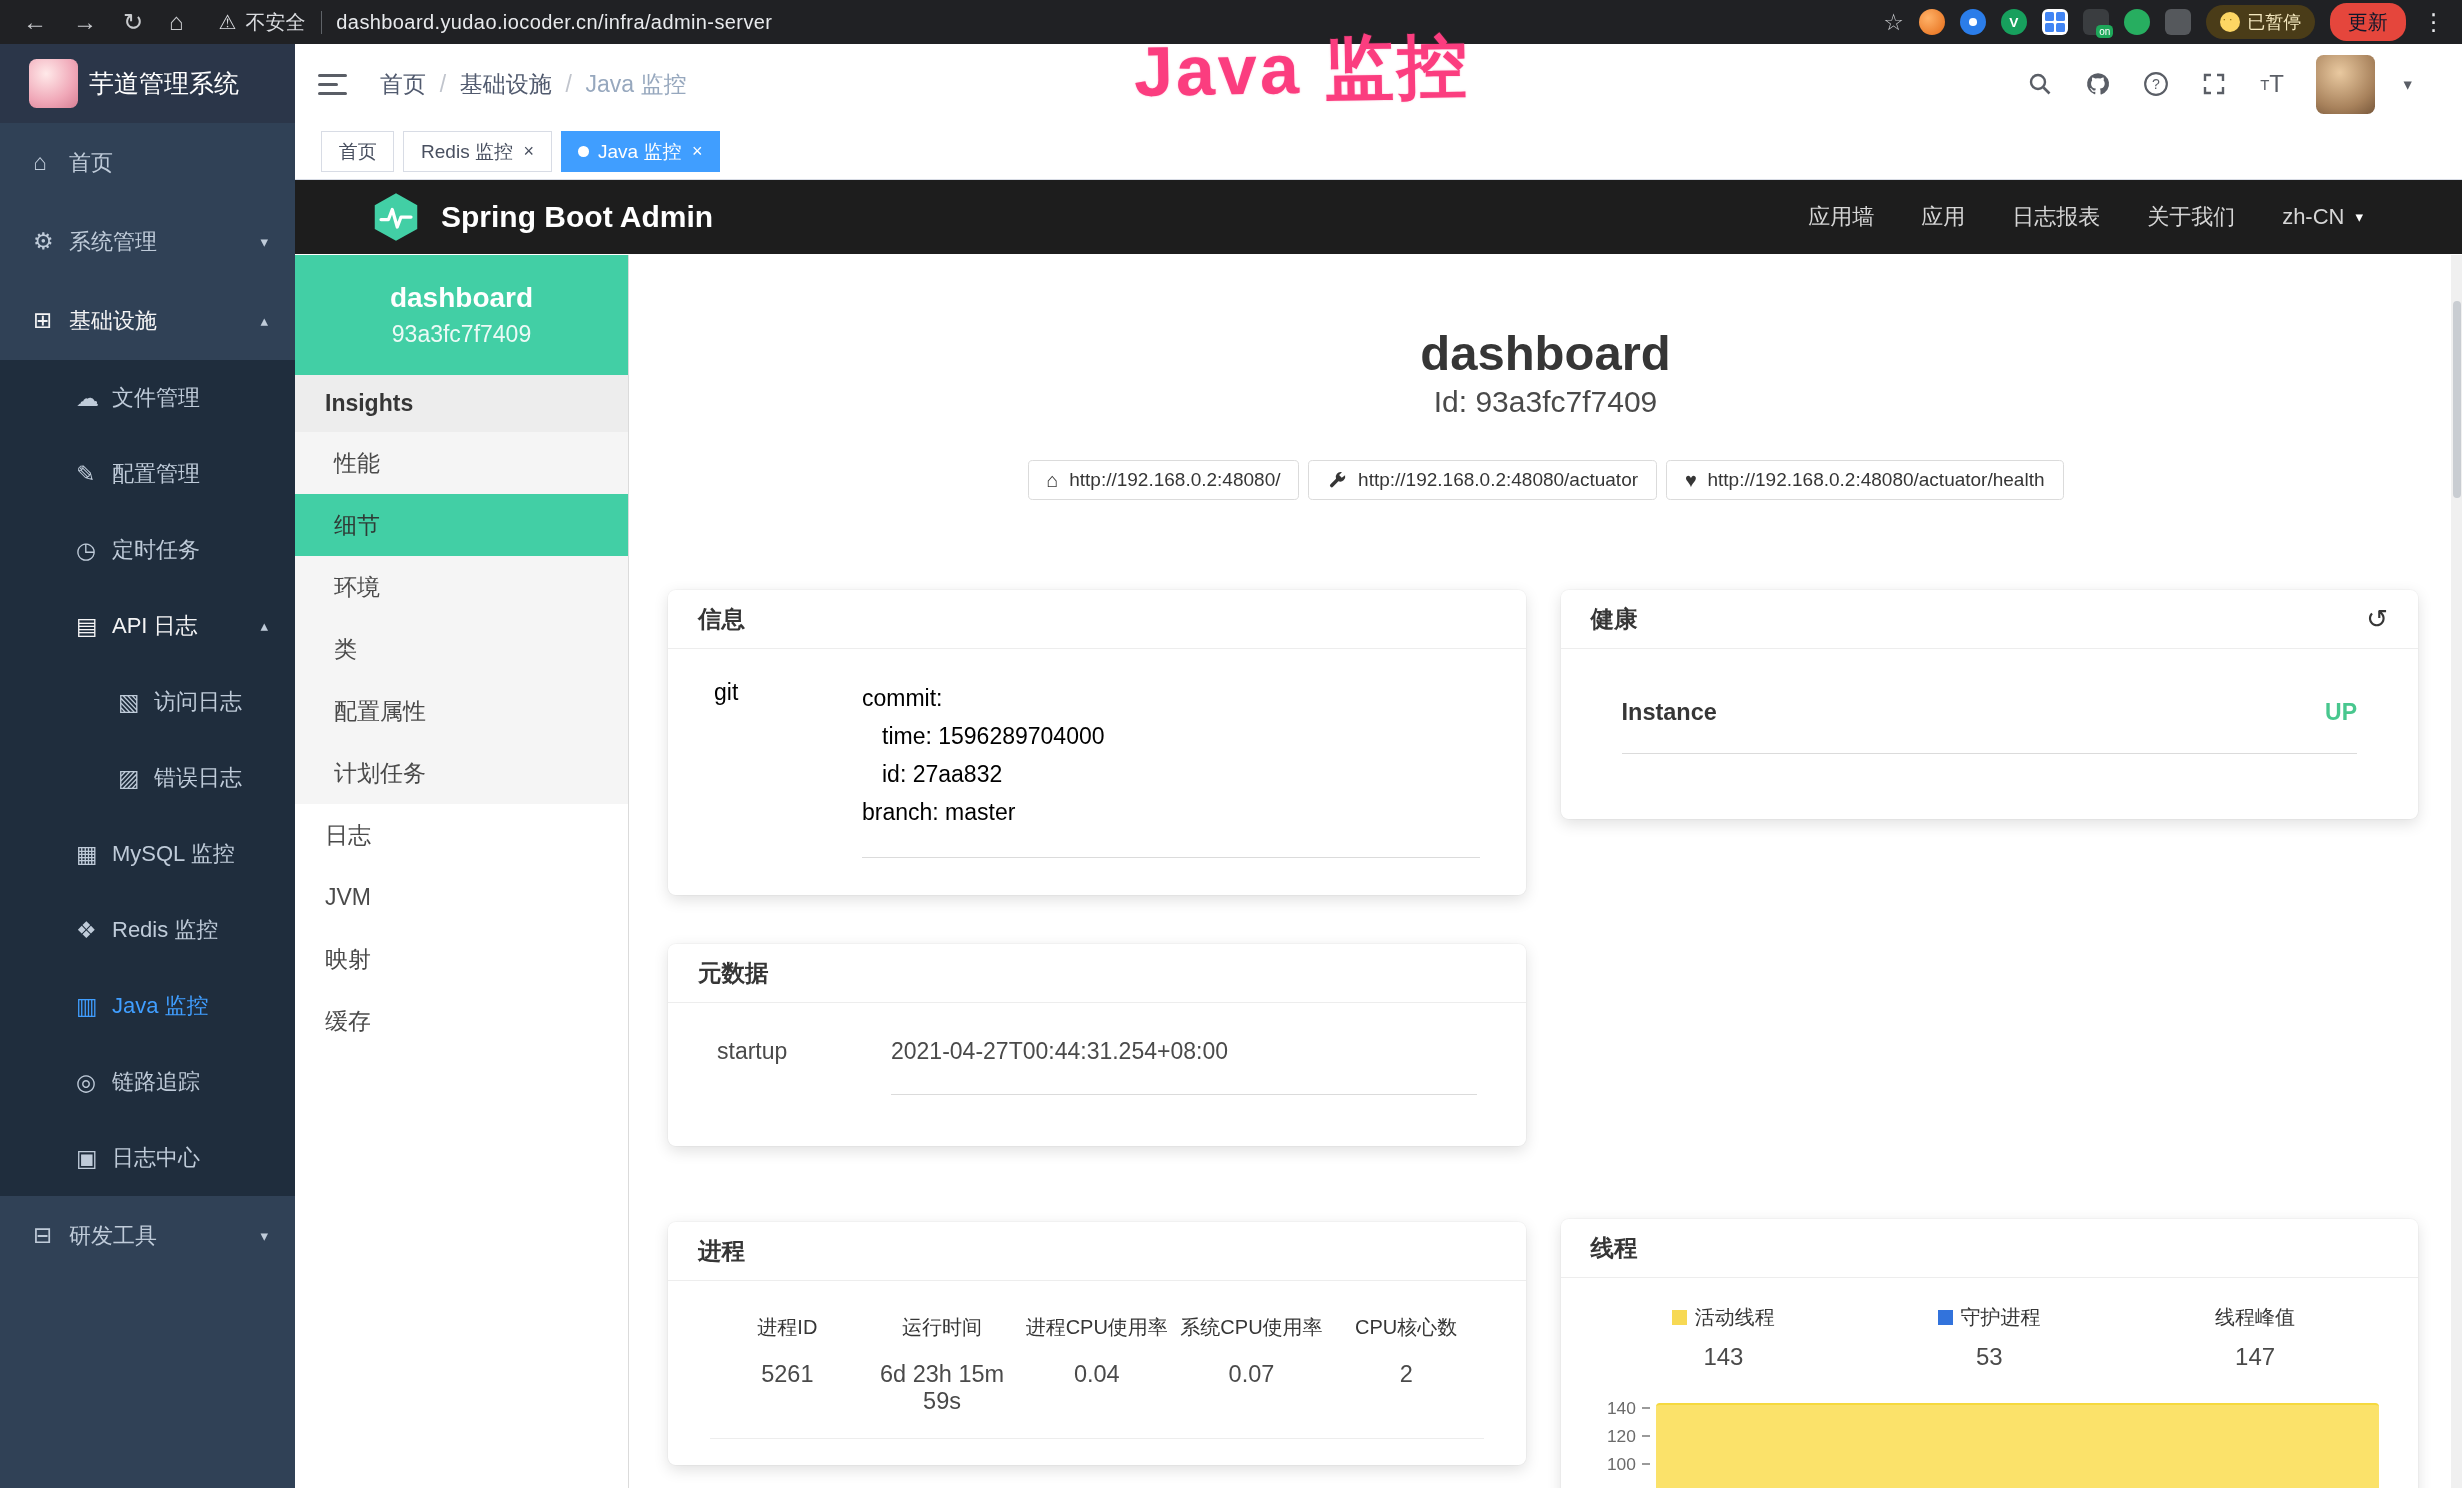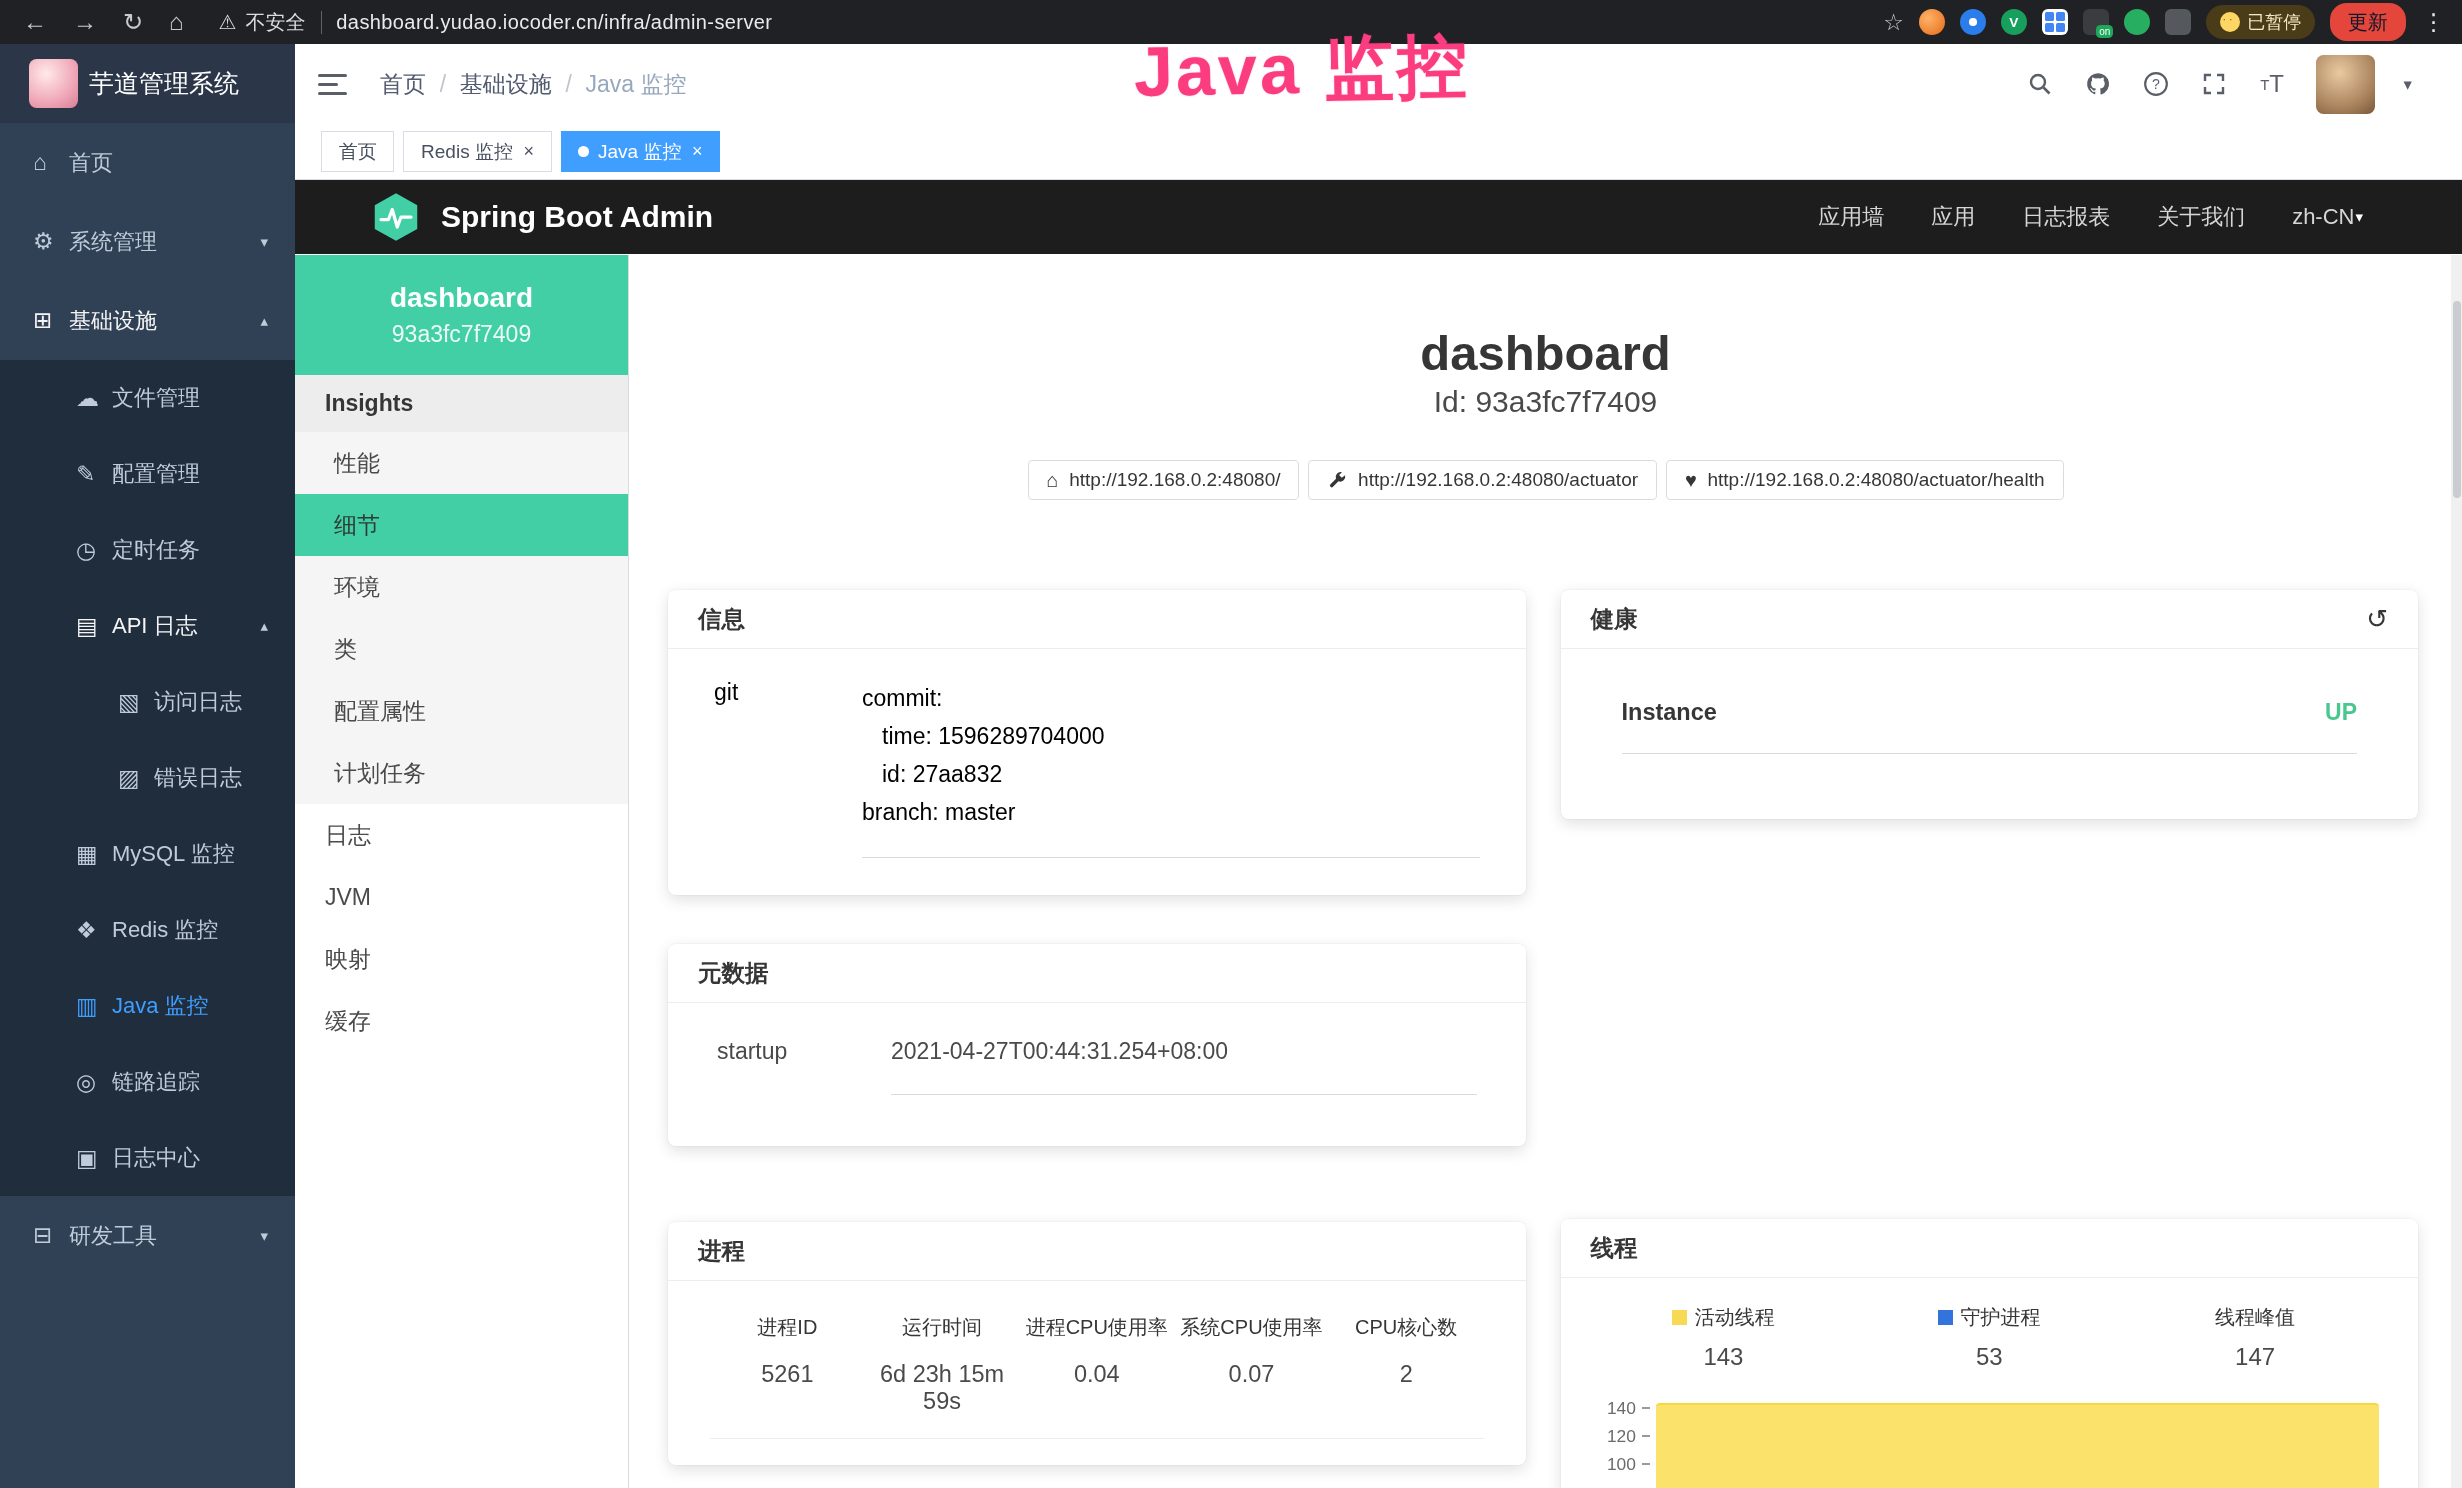--- a/index.html
+++ b/index.html
@@ -82,21 +82,21 @@
   .tab.active { background:#409eff; border-color:#409eff; color:#fff; }
   .tab-dot { width:10.6px; height:10.6px; border-radius:50%; background:#fff; margin-right:9px; }
   .tab-close { margin-left:10.6px; font-size:18px; }
 
   
   .sba-header { height:74px; background:#1d1d1d; display:flex; align-items:center; position:relative; }
   .sba-logo { margin-left:76px; width:50px; height:50px; }
   .sba-brand { color:#fff; font-size:30px; font-weight:bold; margin-left:20px; }
   .sba-nav { position:absolute; right:99px; display:flex; align-items:center; gap:47px;
              font-size:22px; color:#d6d6d6; }
-  .sba-nav .locale { display:flex; align-items:center; gap:1px; }
+  .sba-nav .locale { display:flex; align-items:center; gap:11px; }
   .sba-nav .locale-caret { font-size:15px; color:#fff; }
 
   .sba-body { position:absolute; top:211px; left:0; right:0; bottom:0; display:flex; }
   .sba-sidebar { width:334px; background:#fff; border-right:0.8px solid #dbdbdb; flex-shrink:0; }
   .sba-app { height:120px; background:#42cfa5; color:#fff; display:flex; flex-direction:column;
              justify-content:center; align-items:center; }
   .sba-app-name { font-size:28px; font-weight:bold; }
   .sba-app-id { font-size:23px; opacity:.9; margin-top:7.6px; }
   .sba-section { background:#ededed; font-weight:bold; font-size:23px; color:#363636; padding:15px 30px; }
   .insight-wrap { background:#f5f5f5; }

